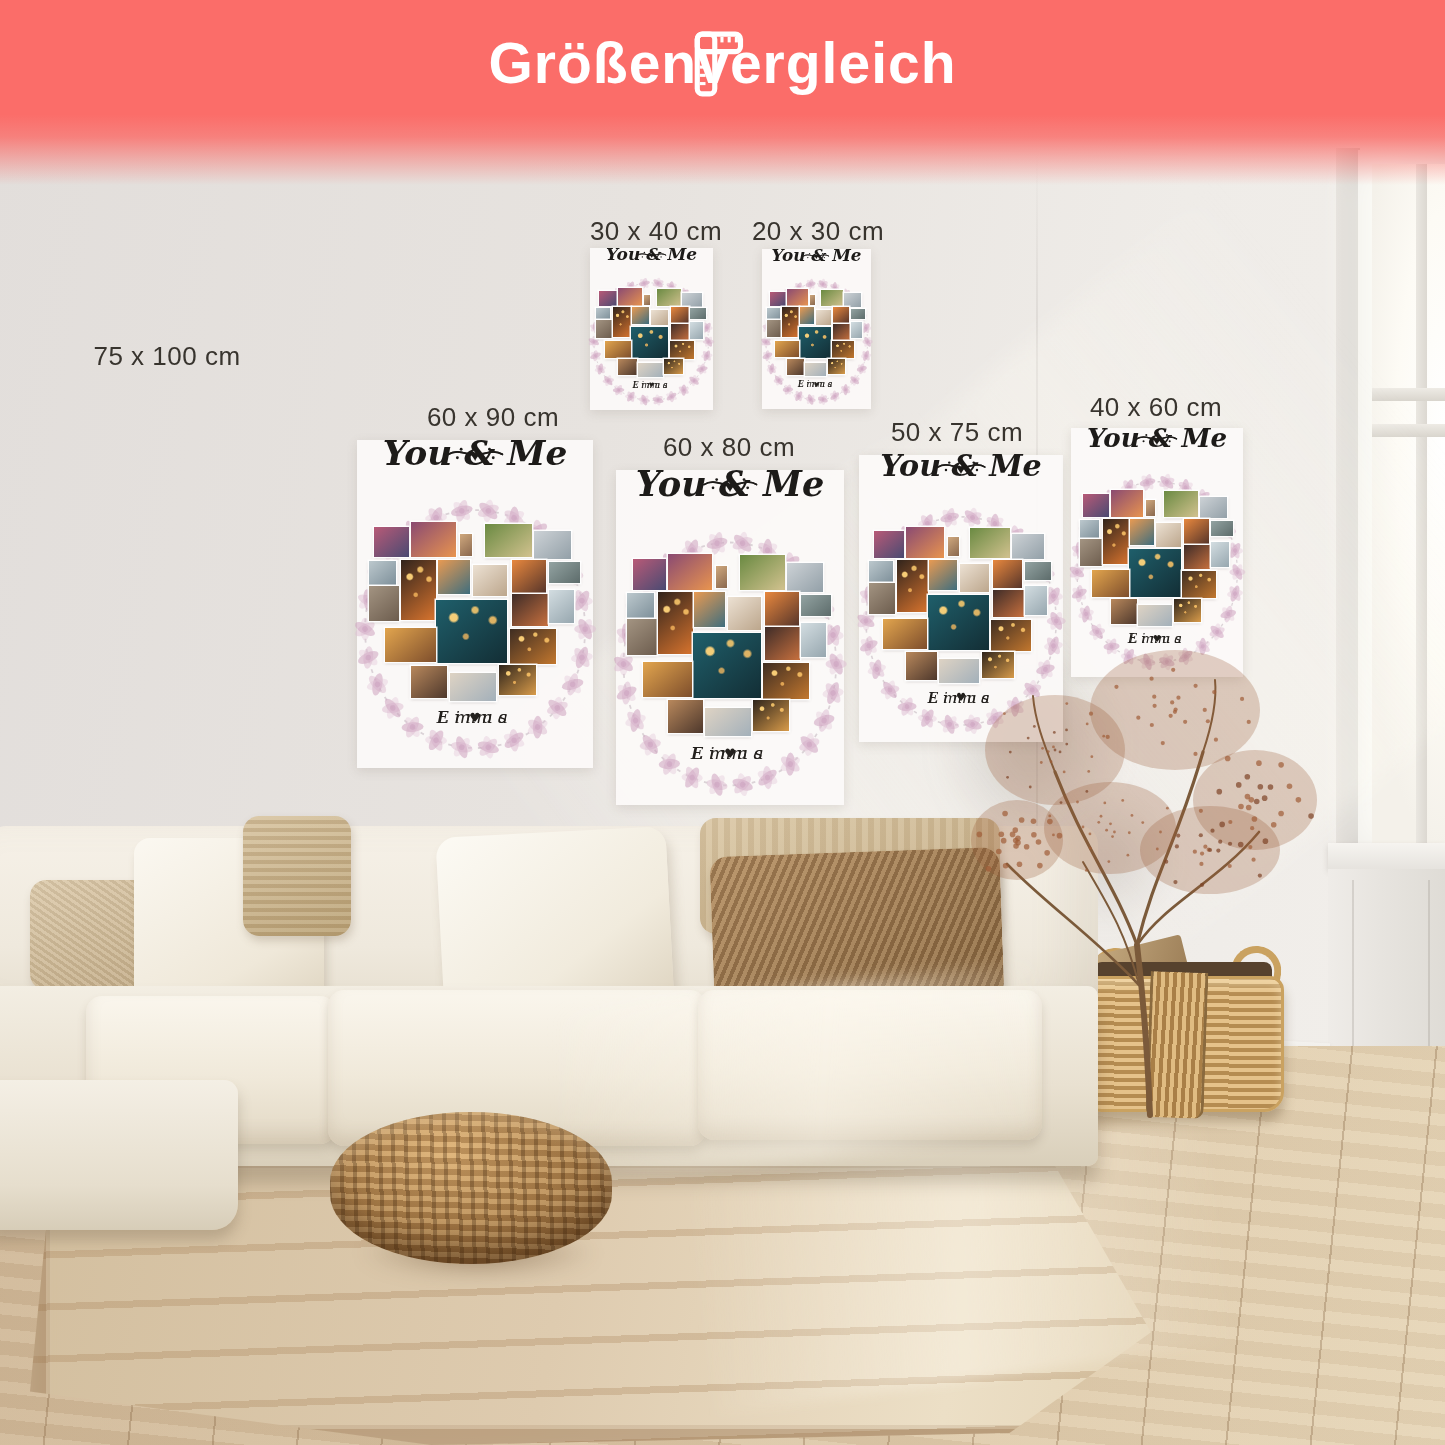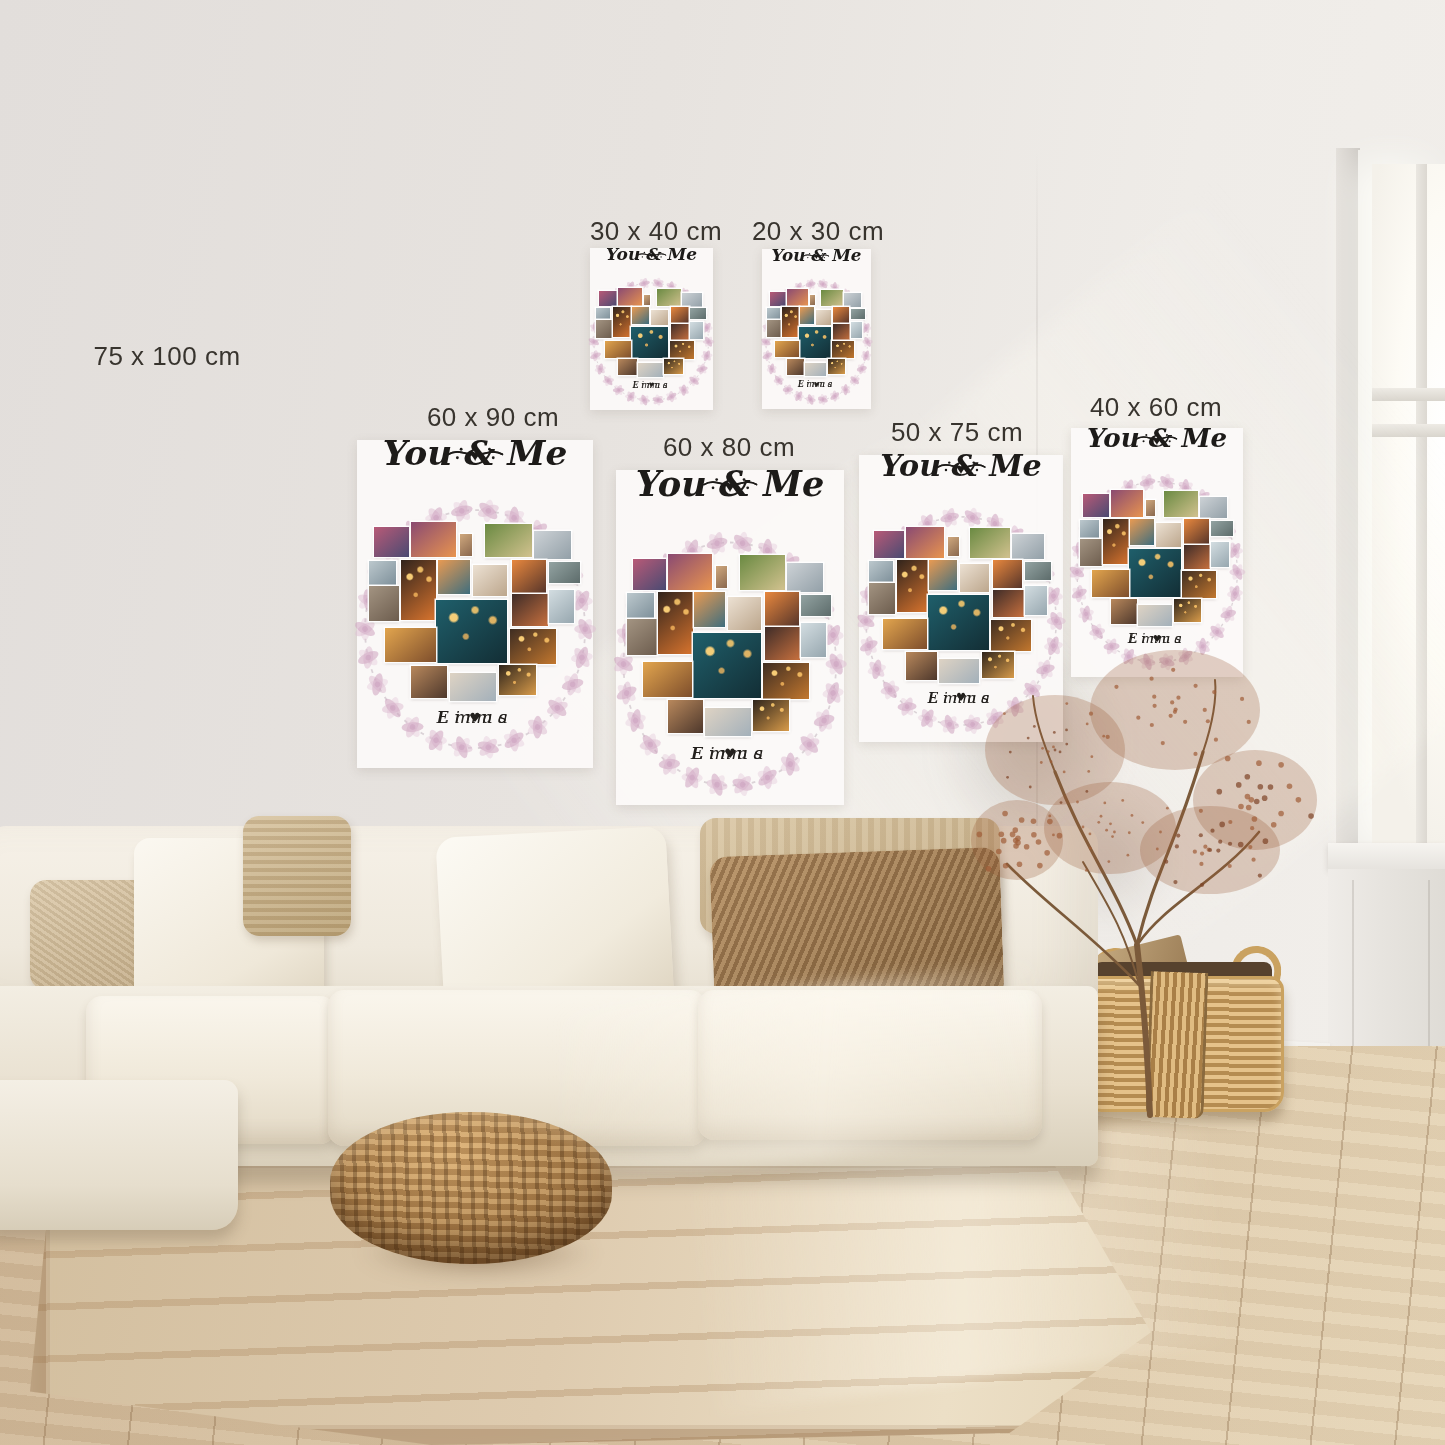--- a/index.html
+++ b/index.html
@@ -1589,15 +1589,31 @@
   <div class="sofa sofa-base"></div>
   <div class="sofa seat seat1"></div>
   <div class="sofa seat seat2"></div>
   <div class="sofa seat seat3"></div>
   <div class="sofa sofa-chaise"></div>
   <div class="sofa-light"></div>
 
   <div class="pouf-shadow"></div>
   <div class="pouf"></div>
 
+  <div class="banner">
+    <div class="banner-inner">
+      <svg class="ruler-svg" viewBox="0 0 56 68">
+        <rect x="3" y="6" width="42" height="17" rx="5" fill="none" stroke="#fff" stroke-width="5"></rect>
+        <rect x="3" y="6" width="17" height="58" rx="5" fill="none" stroke="#fff" stroke-width="5"></rect>
+        <line x1="27" y1="8.5" x2="27" y2="14" stroke="#fff" stroke-width="3"></line>
+        <line x1="34" y1="8.5" x2="34" y2="14" stroke="#fff" stroke-width="3"></line>
+        <line x1="41" y1="8.5" x2="41" y2="14" stroke="#fff" stroke-width="3"></line>
+        <line x1="5.5" y1="30" x2="11" y2="30" stroke="#fff" stroke-width="3"></line>
+        <line x1="5.5" y1="38" x2="11" y2="38" stroke="#fff" stroke-width="3"></line>
+        <line x1="5.5" y1="46" x2="11" y2="46" stroke="#fff" stroke-width="3"></line>
+        <line x1="5.5" y1="54" x2="11" y2="54" stroke="#fff" stroke-width="3"></line>
+      </svg>
+      <div class="banner-title">Größenvergleich</div>
+    </div>
+  </div>
 
   <div class="vignette"></div>
 </div>
 
 </body></html>

